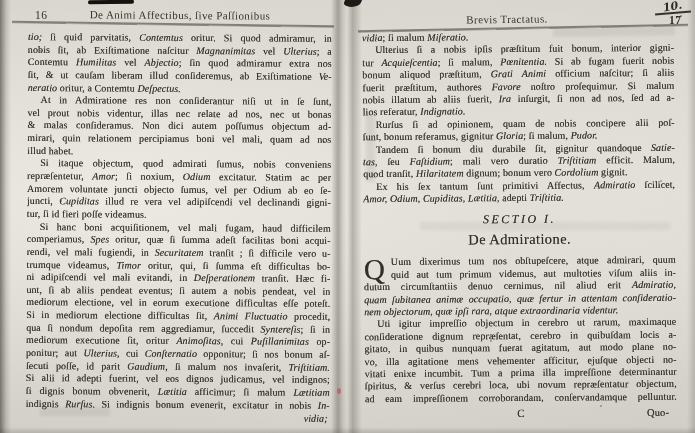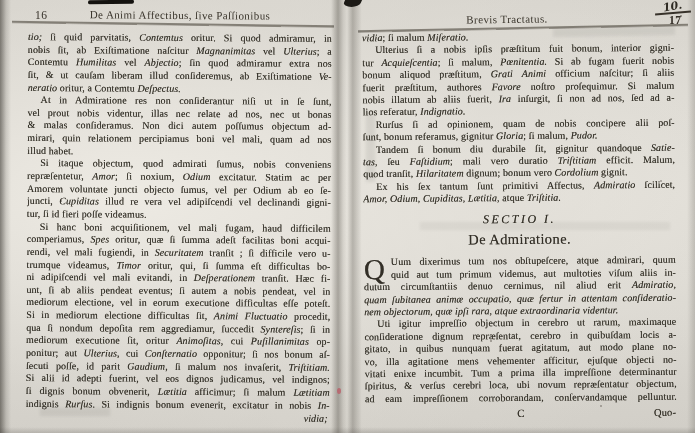--- a/index.html
+++ b/index.html
@@ -57,21 +57,21 @@
   .tl.e{text-align-last:left;}
   .tl .ind{display:inline-block;width:13px;}
   .tl.d{padding-left:27px;}
   .catchword-row{height:13px;line-height:13px;text-align:right;font-style:italic;padding-right:2px;}
   .section-heading{margin-top:8px;text-align:center;font-style:italic;font-size:12px;letter-spacing:2.5px;height:15px;}
   .section-title{margin-top:4px;text-align:center;font-size:14.5px;letter-spacing:.4px;height:18px;color:#332f27;}
   .para2{position:relative;margin-top:6px;}
   .dropcap{position:absolute;left:0;top:1px;font-size:29px;line-height:25px;color:#332f27;}
   .sig-row{position:relative;margin-top:3px;height:13px;line-height:13px;}
   .sig-c{display:block;text-align:center;font-size:11px;}
-  .catch-r{position:absolute;right:1px;top:0;font-size:10.5px;}
+  .catch-r{position:absolute;right:8px;top:0;font-size:10.5px;}
   i{font-style:italic;}
 </style>
 </head>
 <body>
 
 <div class="scan">
 
   <div class="gutter"></div>
   <div class="edge-left"></div>
   <div class="edge-right"></div>
@@ -139,21 +139,21 @@
         <div class="tl"><span>bonum aliquod præſtitum, </span><i>Grati Animi</i><span> officium naſcitur; ſi aliis</span></div>
         <div class="tl"><span>fuerit præſtitum, authores </span><i>Favore</i><span> noſtro proſequimur. Si malum</span></div>
         <div class="tl"><span>nobis illatum ab aliis fuerit, </span><i>Ira</i><span> inſurgit, ſi non ad nos, ſed ad a-</span></div>
         <div class="tl e"><span>lios referatur, </span><i>Indignatio.</i></div>
         <div class="tl"><span class="ind"></span><span>Rurſus ſi ad opinionem, quam de nobis concipere alii poſ-</span></div>
         <div class="tl e"><span>ſunt, bonum referamus, gignitur </span><i>Gloria</i><span>; ſi malum, </span><i>Pudor.</i></div>
         <div class="tl"><span class="ind"></span><span>Tandem ſi bonum diu durabile ſit, gignitur quandoque </span><i>Satie-</i></div>
         <div class="tl"><i>tas,</i><span> ſeu </span><i>Faſtidium</i><span>; mali vero duratio </span><i>Triſtitiam</i><span> efficit. Malum,</span></div>
         <div class="tl e"><span>quod tranſit, </span><i>Hilaritatem</i><span> dignum; bonum vero </span><i>Cordolium</i><span> gignit.</span></div>
         <div class="tl"><span class="ind"></span><span>Ex his ſex tantum ſunt primitivi Affectus, </span><i>Admiratio</i><span> ſcilicet,</span></div>
-        <div class="tl e"><i>Amor, Odium, Cupiditas, Lætitia,</i><span> atque </span><i>Triſtitia.</i></div>
+        <div class="tl e"><i>Amor, Odium, Cupiditas, Lætitia,</i><span> adepti </span><i>Triſtitia.</i></div>
       </div>
     <div class="section-heading">SECTIO I.</div>
     <div class="section-title">De Admiratione.</div>
     <div class="para2">
       <span class="dropcap">Q</span>
       <div>
           <div class="tl d"><span>Uum dixerimus tum nos obſtupeſcere, atque admirari, quum</span></div>
           <div class="tl d"><span>quid aut tum primum videmus, aut multoties viſum aliis in-</span></div>
           <div class="tl"><span>dutum circumſtantiis denuo cernimus, nil aliud erit </span><i>Admiratio,</i></div>
           <div class="tl"><i>quam ſubitanea animæ occupatio, quæ fertur in attentam conſideratio-</i></div>

